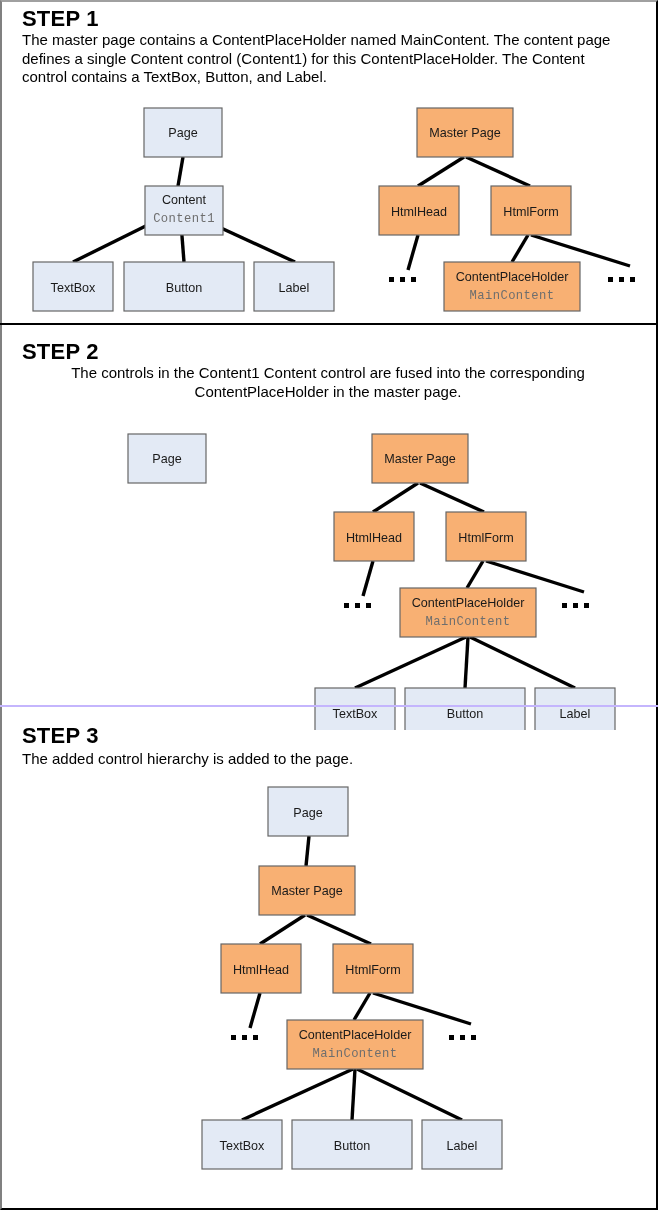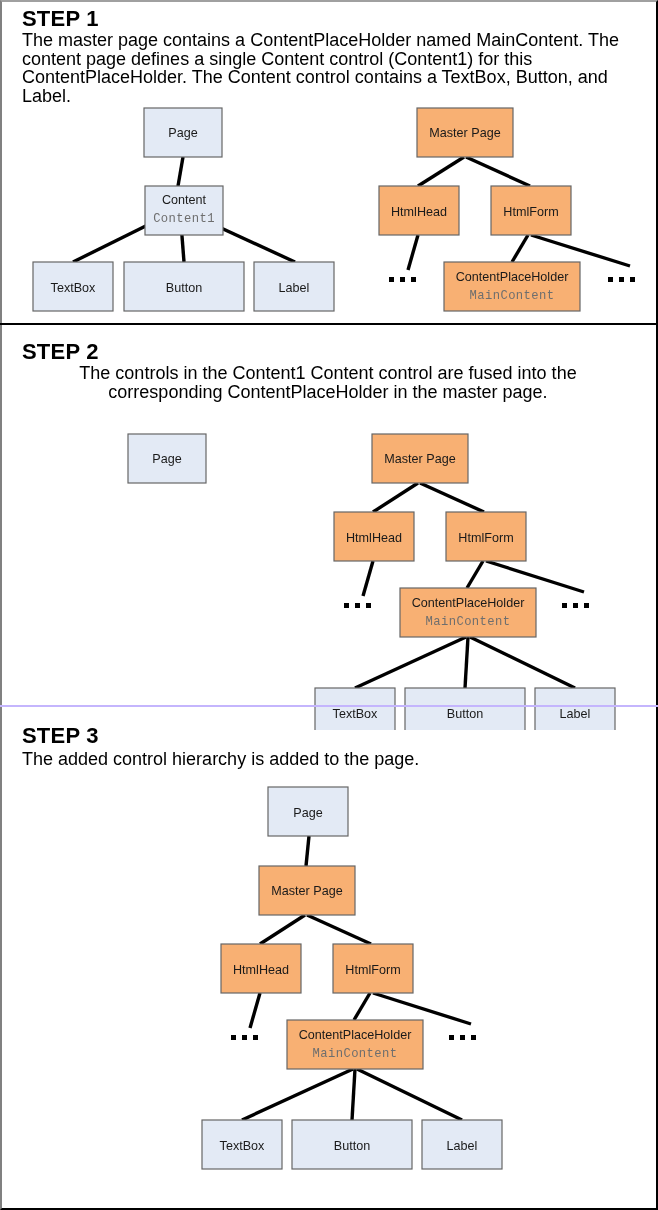--- a/index.html
+++ b/index.html
@@ -21,21 +21,21 @@
   #section-2{top:323px;height:523px;border-top:2px solid #000;}
   #section-3{top:705px;height:472px;border-top:2px solid #c4b5fd;}
 
   .step-title{
     position:absolute;
     font-size:22px;font-weight:bold;letter-spacing:0.2px;
     color:#000;white-space:nowrap;
   }
   .step-desc{
     position:absolute;
-    font-size:18px;line-height:18.6px;color:#000;
+    font-size:15px;line-height:18.6px;color:#000;
   }
   .diagram{position:absolute;left:0;}
   svg{display:block;}
   .box-rect{stroke:#666666;stroke-width:1.2;}
   .box-blue{fill:#e3eaf5;}
   .box-orange{fill:#f8b073;}
   .edge{stroke:#000000;stroke-width:3.4;stroke-linecap:butt;fill:none;}
   .node-label{
     font-family:"Liberation Sans","DejaVu Sans",sans-serif;
     font-size:12.6px;fill:#1a1a1a;text-anchor:middle;

